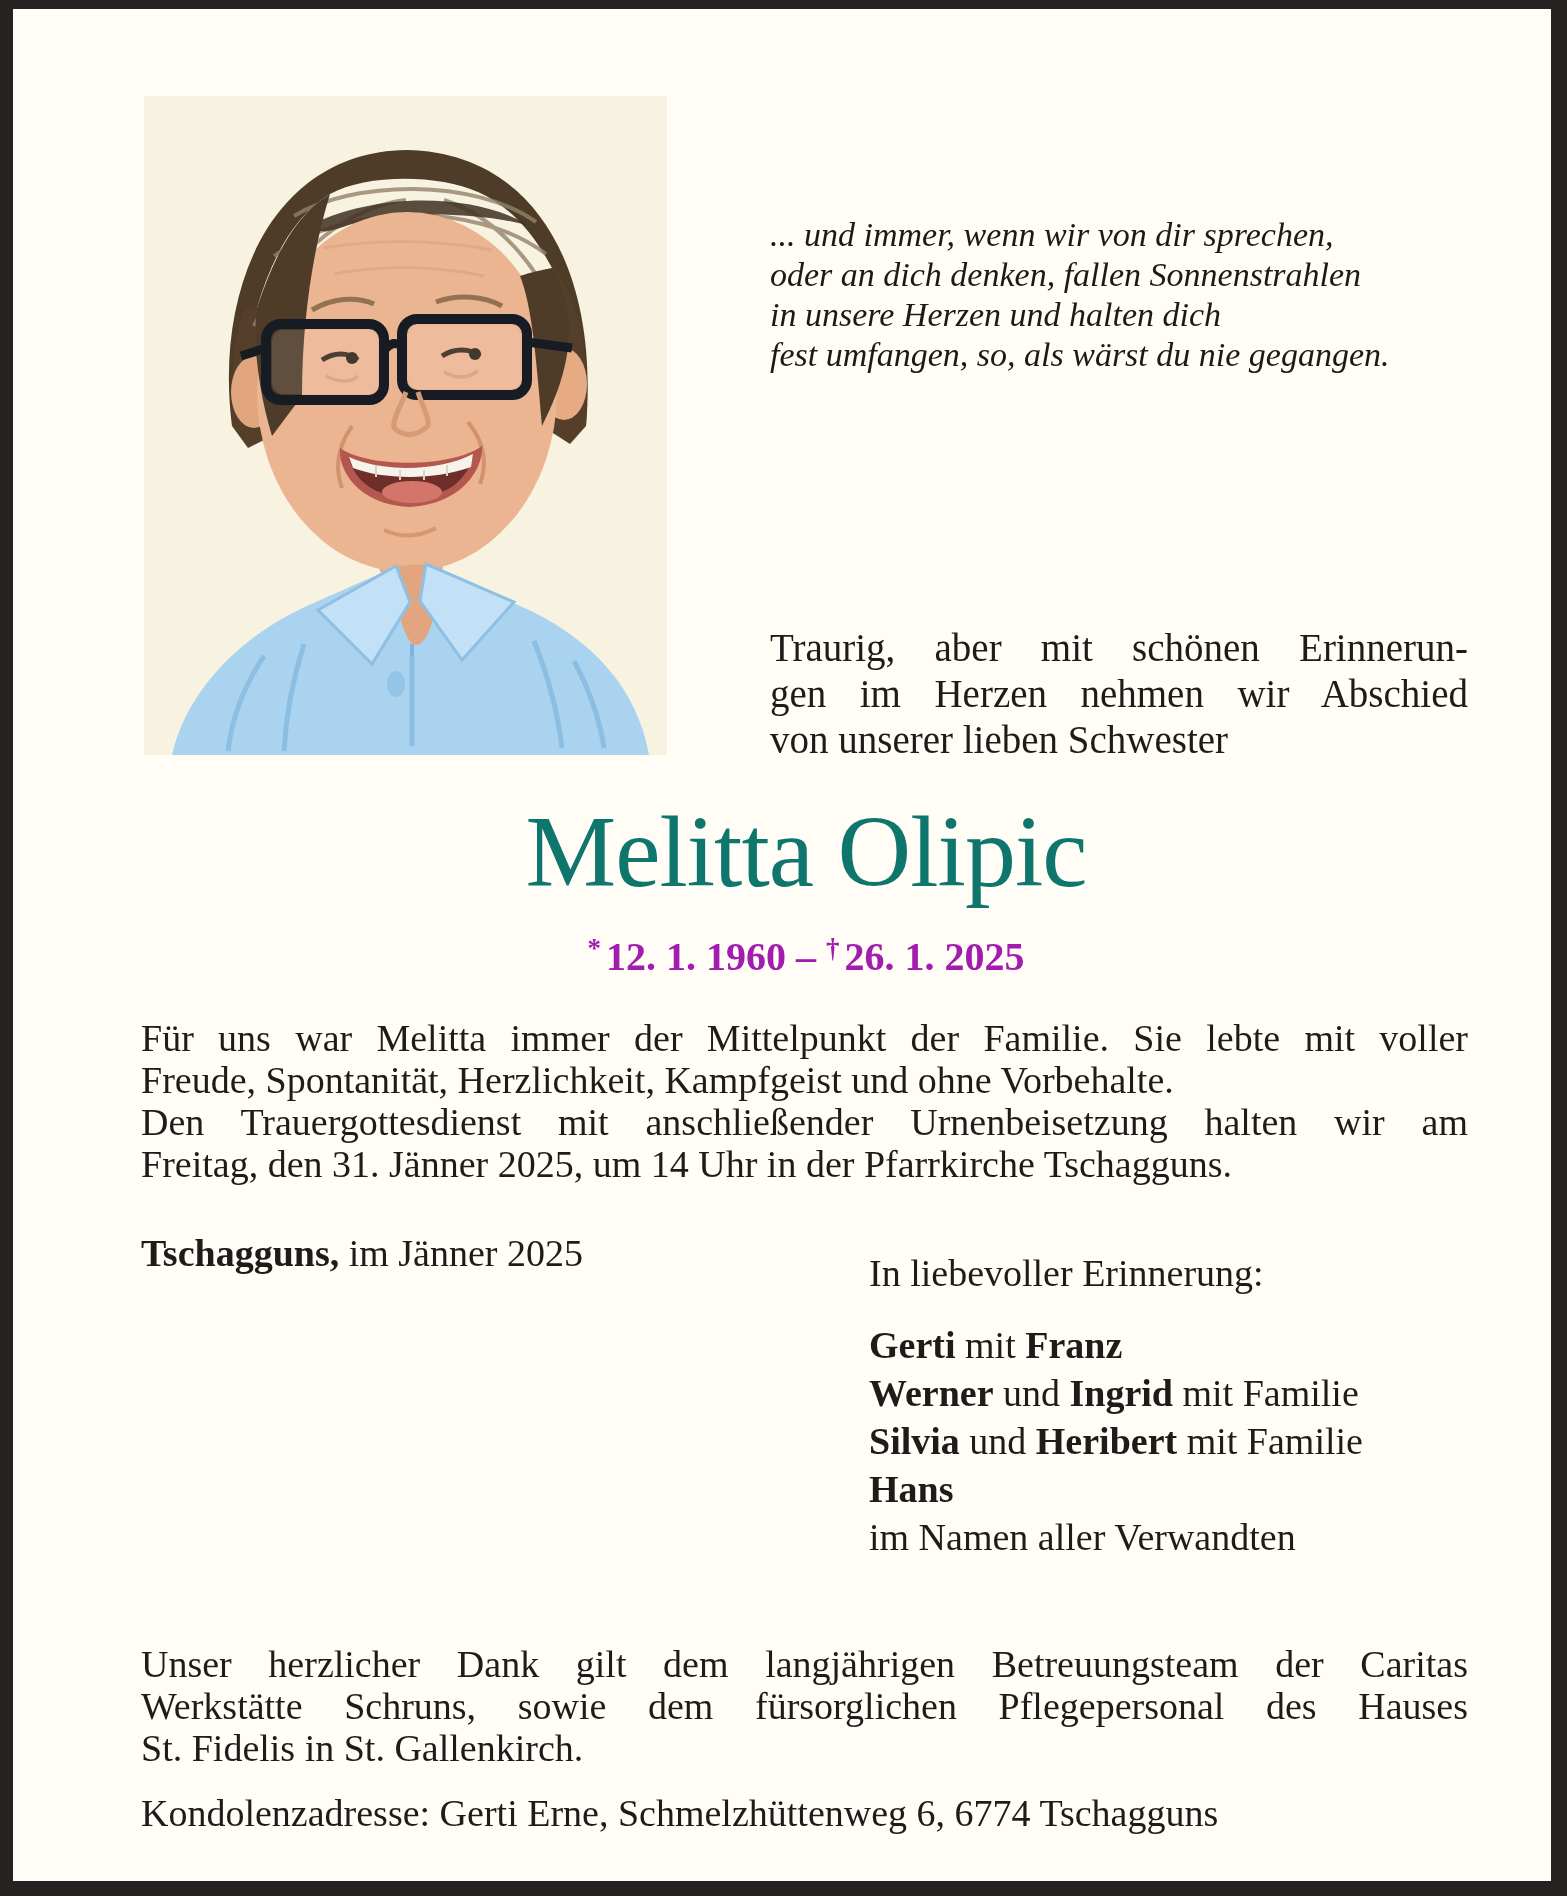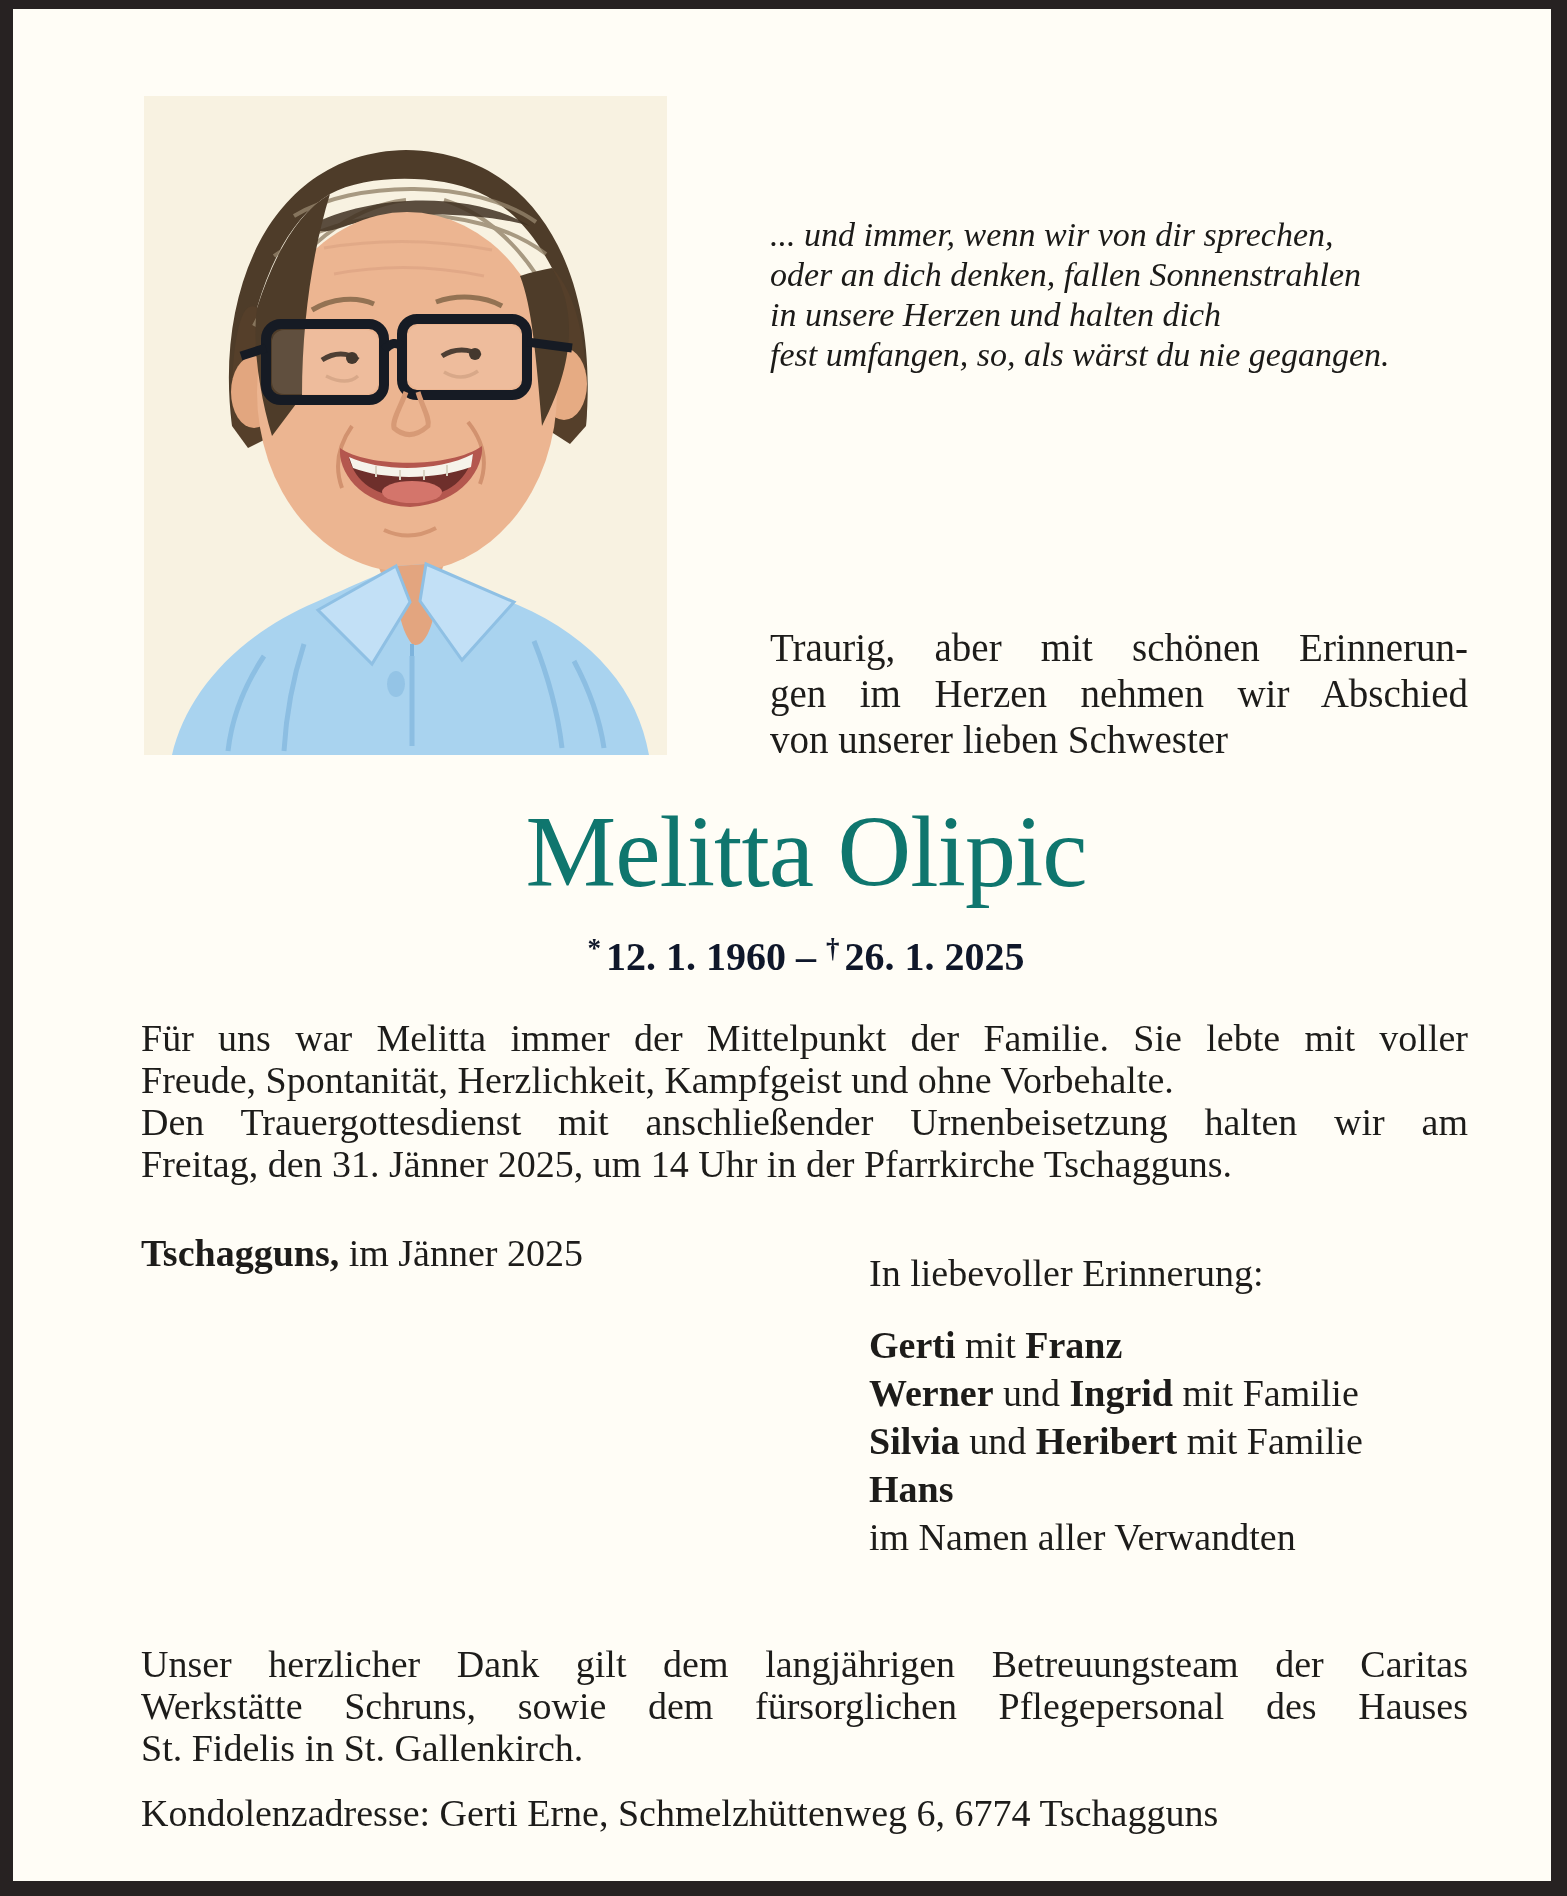--- a/index.html
+++ b/index.html
@@ -36,21 +36,21 @@
     text-align:center;
     font-size:102px; line-height:110px;
     letter-spacing:-1px;
     color:#0f766e;
   }
   .dates {
     left:131px; top:916px; width:1324px;
     text-align:center;
     font-size:40px; line-height:46px;
     font-weight:bold;
-    color:#0f172a;
+    color:#a21caf;
   }
   .dates .sym { font-size:27px; vertical-align:13px; margin-right:5px; }
   .dates .dash { margin:0 10px; }
 
   .body-par { left:128px; width:1327px; font-size:38px; line-height:42px; }
   .body-par .line { text-align:justify; text-align-last:justify; }
   .body-par .line:last-child { text-align-last:left; }
   .p1 { top:1008px; }
   .p2 { top:1092px; }
 

